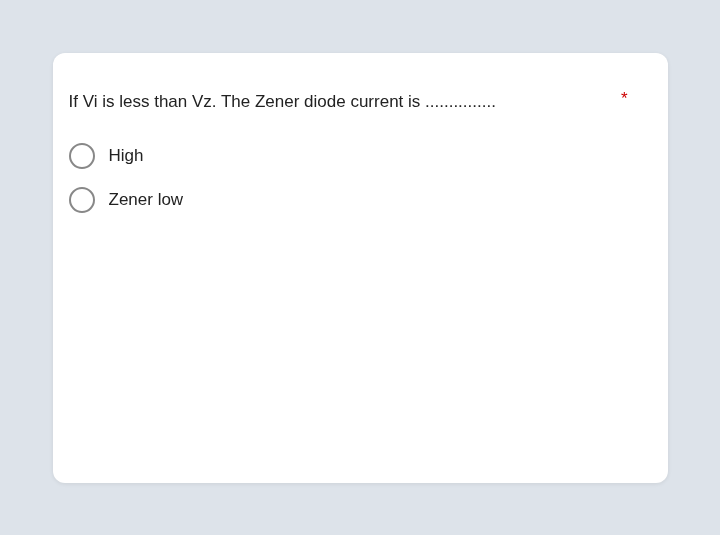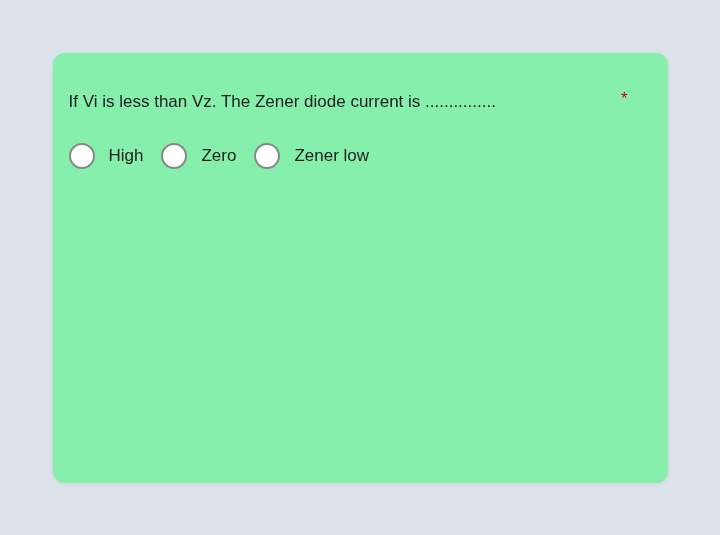--- a/index.html
+++ b/index.html
@@ -12,21 +12,21 @@
       width: 720px;
       height: 535px;
       background-color: #dde3ea;
       display: flex;
       align-items: center;
       justify-content: center;
       font-family: Arial, sans-serif;
     }
 
     .card {
-      background: #86efac;
+      background: #ffffff;
       border-radius: 12px;
       padding: 36px 40px 40px 16px;
       width: 615px;
       min-height: 430px;
       box-shadow: 0 1px 4px rgba(0,0,0,0.08);
     }
 
     .question-row {
       display: flex;
       align-items: flex-start;
@@ -44,21 +44,21 @@
     .required-star {
       color: #cc0000;
       font-size: 17px;
       margin-left: 6px;
       flex-shrink: 0;
     }
 
     .options-list {
       list-style: none;
       display: flex;
-      flex-direction: row;
+      flex-direction: column;
       gap: 18px;
       margin-top: 16px;
     }
 
     .option-item {
       display: flex;
       align-items: center;
       gap: 14px;
       cursor: pointer;
     }
@@ -87,20 +87,16 @@
     <span class="required-star">*</span>
   </div>
 
   <ul class="options-list">
   <li class="option-item">
         <span class="radio-circle"></span>
         <span class="option-label">High</span>
       </li>
       <li class="option-item">
         <span class="radio-circle"></span>
-        <span class="option-label">Zero</span>
-      </li>
-      <li class="option-item">
-        <span class="radio-circle"></span>
         <span class="option-label">Zener low</span>
       </li>
     </ul>
 </div>
 
 </body></html>

